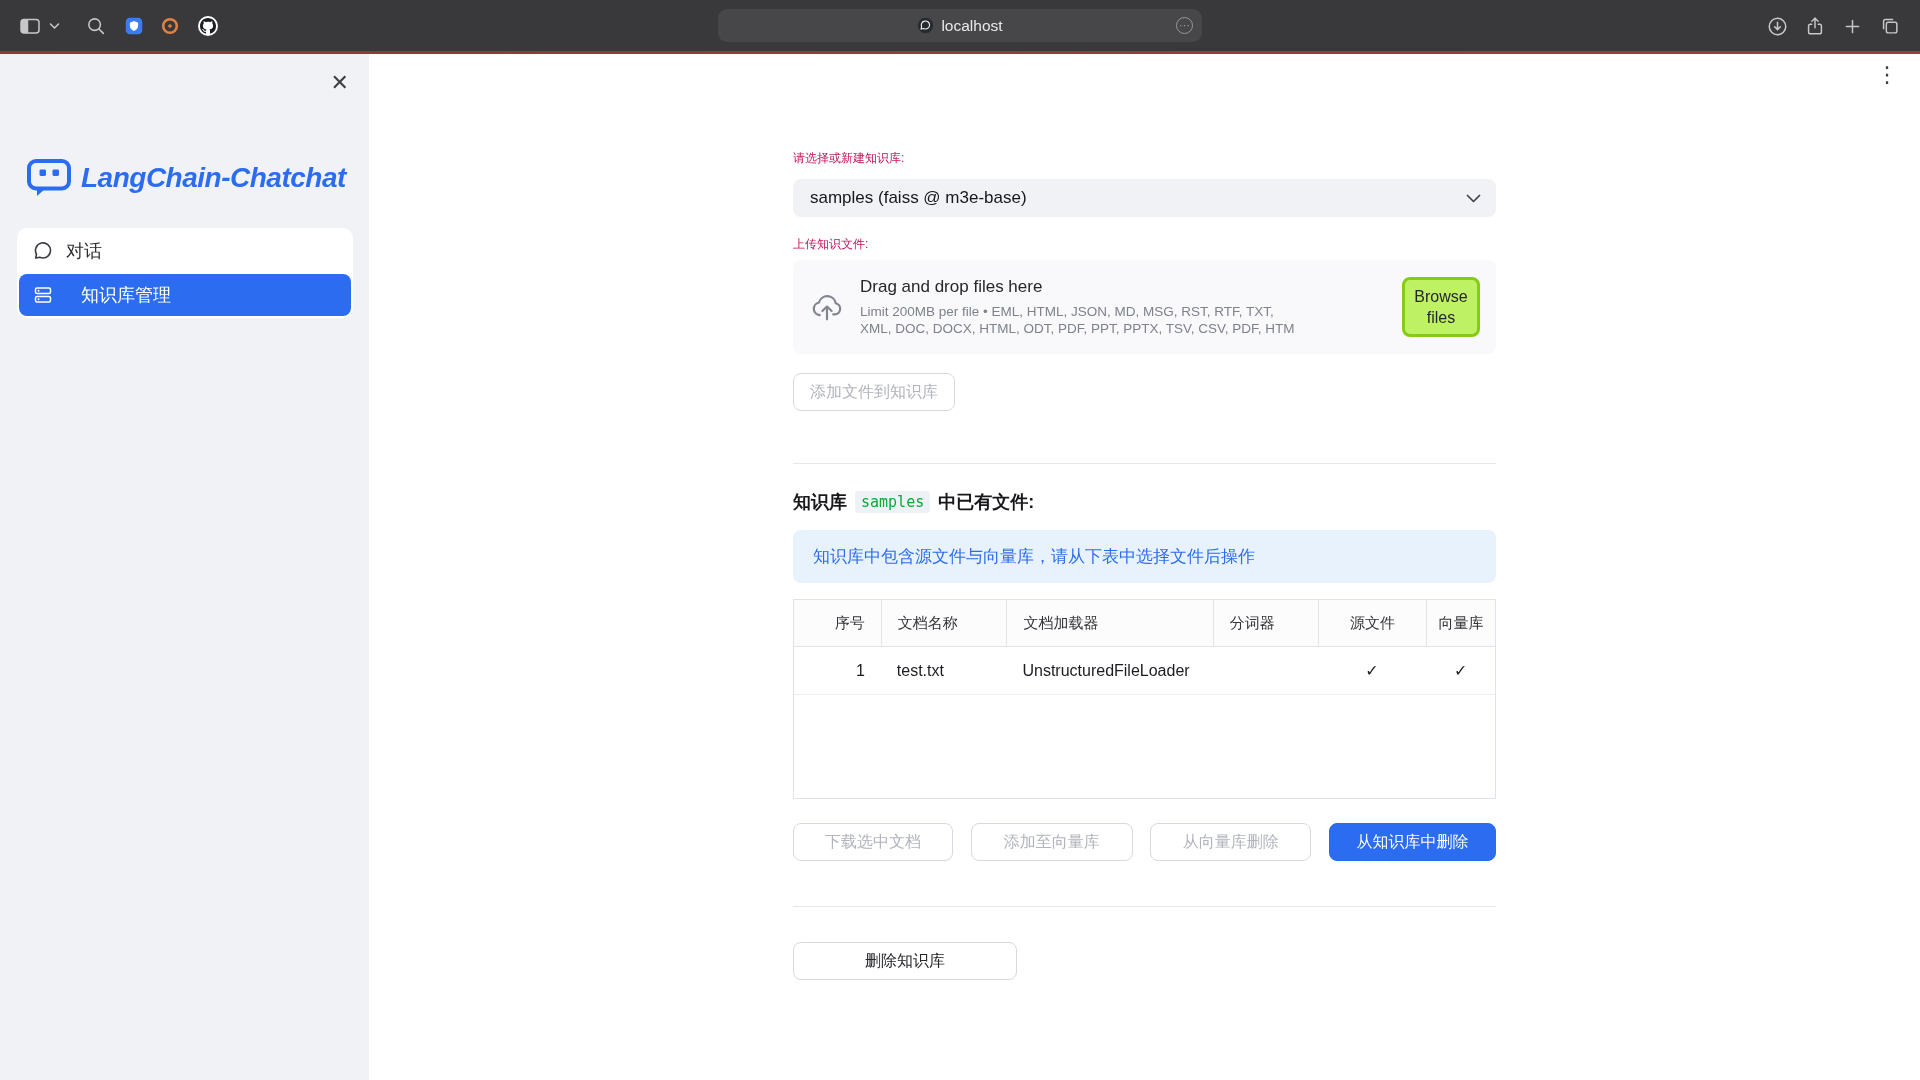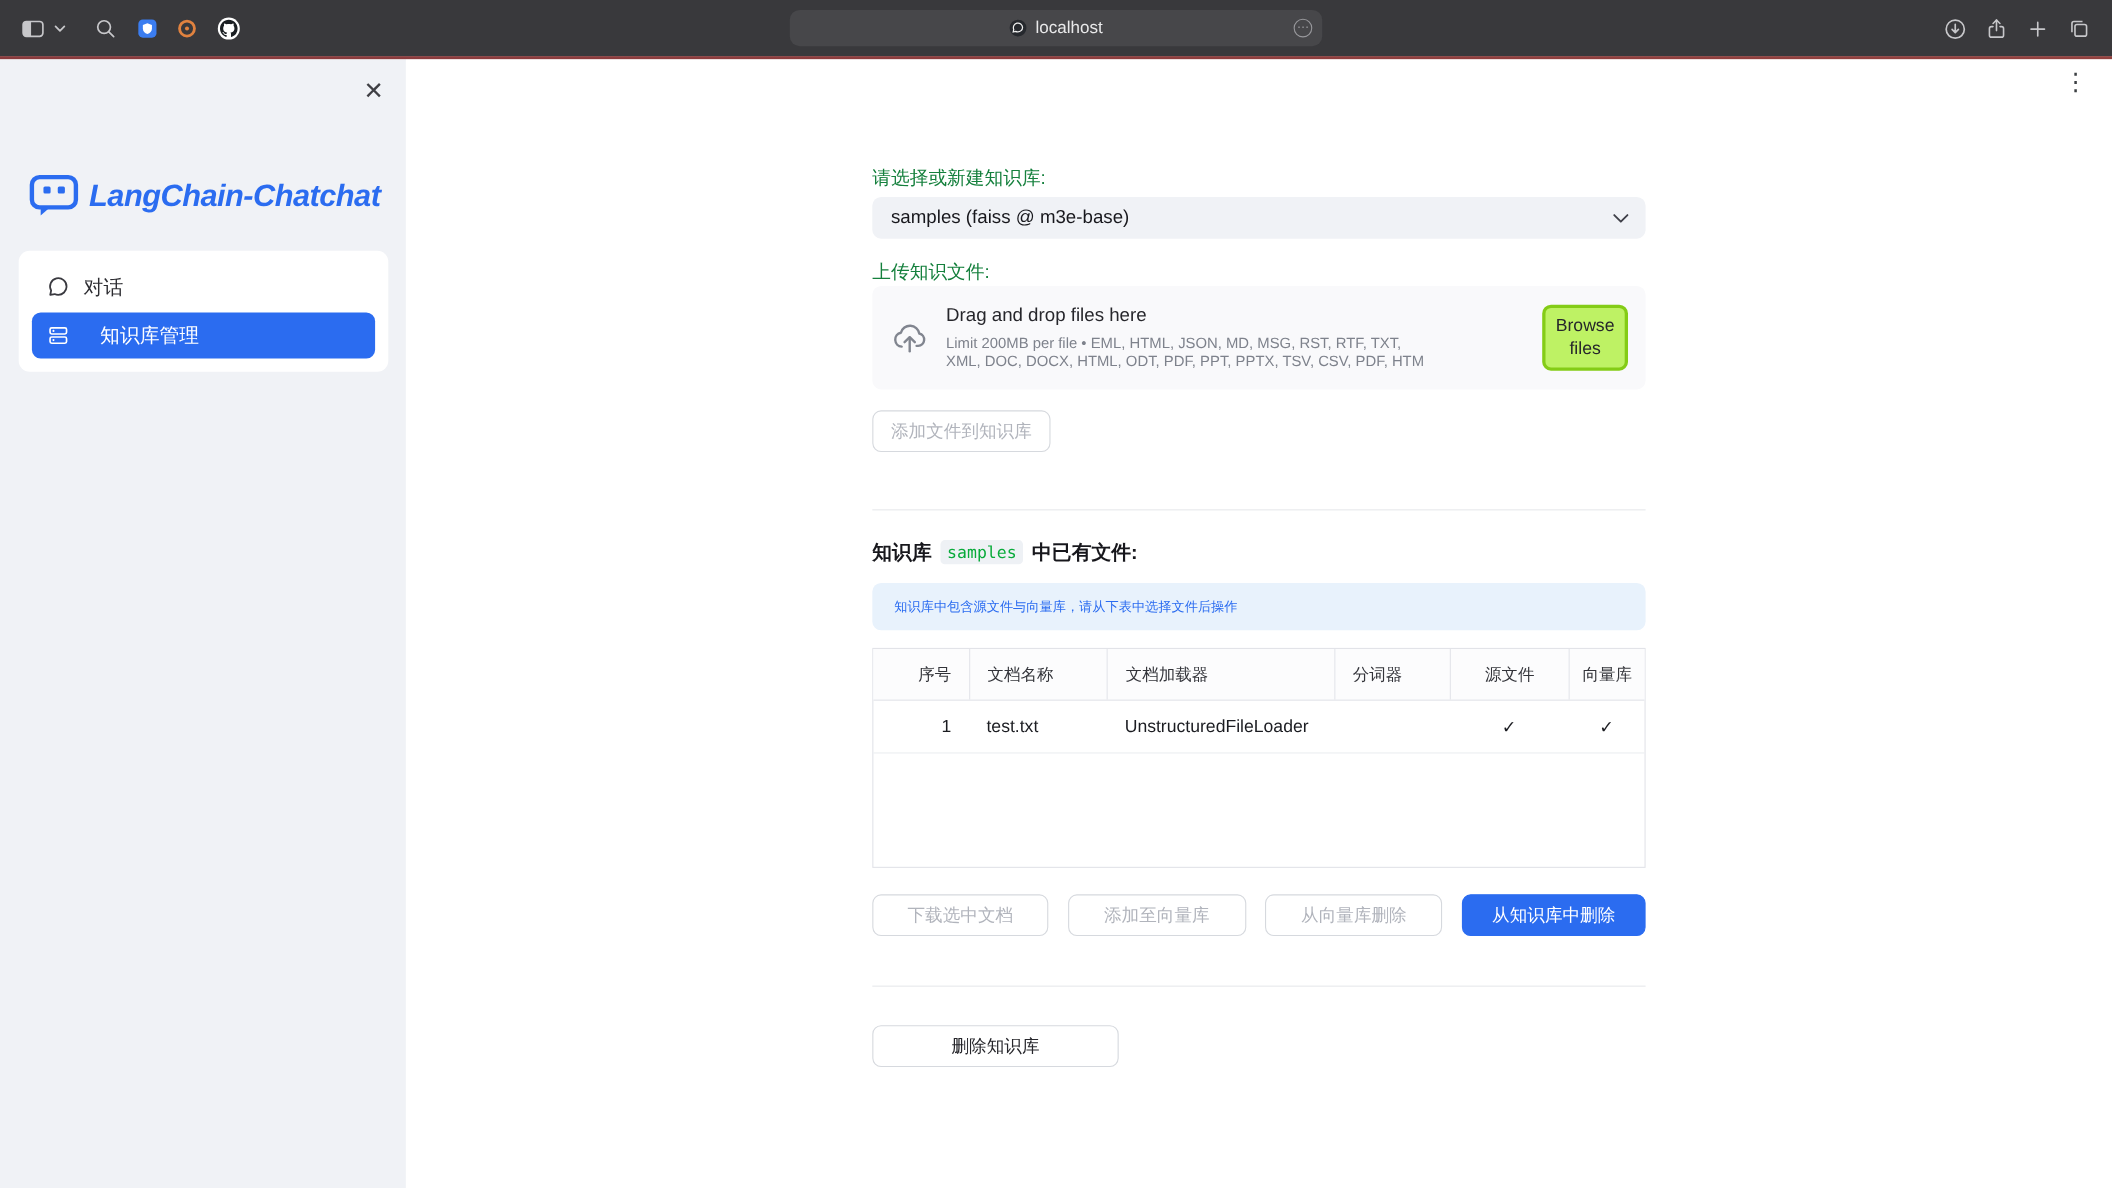--- a/index.html
+++ b/index.html
@@ -26,32 +26,32 @@
   .main { position: relative; flex: 1; background: #fff; }
 
   .close-x { position: absolute; top: 18px; right: 20px; font-size: 22px; color: #3f3f44;
     cursor: default; line-height: 1; }
 
   .logo { position: absolute; top: 104px; left: 26px; display: flex; align-items: center; gap: 9px; }
   .logo-text { font-size: 28px; font-weight: 700; font-style: italic; color: #2b6cf0;
     letter-spacing: -0.5px; white-space: nowrap; }
 
   .menu { position: absolute; top: 174px; left: 17px; width: 336px; background: #fff;
-    border-radius: 10px; padding: 12px; }
+    border-radius: 10px; padding: 2px; }
   .menu-item { height: 42px; display: flex; align-items: center; gap: 13px; padding: 0 14px;
     border-radius: 8px; font-size: 18px; color: #2c2c31; }
   .menu-item + .menu-item { margin-top: 2px; gap: 28px; }
   .menu-item.active { background: #2b6cf0; color: #fff; }
 
   .kebab { position: absolute; top: 10px; right: 22px; font-size: 22px; color: #3c4043;
     line-height: 1.0; letter-spacing: 0; }
 
   
   .col { width: 703px; margin: 0 auto; padding-top: 96px; }
-  .label { font-size: 17px; color: #15803d; height: 24px; }
+  .label { font-size: 12px; color: #be185d; height: 24px; }
 
   .selectbox { margin-top: 5px; height: 38px; background: #f0f2f6; border-radius: 8px;
     display: flex; align-items: center; padding: 0 17px; font-size: 17px; color: #17171c;
     position: relative; }
   .selectbox .chev { position: absolute; right: 15px; top: 15px; }
 
   .label2 { margin-top: 19px; }
 
   .uploader { height: 94px; background: #f9f9fb; border-radius: 8px; display: flex;
     align-items: center; padding: 0 16px; }
@@ -67,22 +67,22 @@
     display: inline-flex; align-items: center; }
 
   .divider  { margin-top: 52px; border-top: 1px solid #e7e8ec; height: 0; }
   .divider2 { margin-top: 45px; border-top: 1px solid #e7e8ec; height: 0; }
 
   .heading { margin-top: 26px; font-size: 18px; font-weight: 700; color: #17171c;
     display: flex; align-items: center; }
   .code { font-family: "DejaVu Sans Mono", monospace; font-size: 15px; font-weight: 400;
     color: #09ab3b; background: #eef1f5; padding: 2px 6px; border-radius: 4px; margin: 0 8px; }
 
-  .info { margin-top: 16px; height: 43px; background: #e8f2fc; border-radius: 8px;
-    display: flex; align-items: center; padding: 0 20px; font-size: 12px; color: #2b6cf0; }
+  .info { margin-top: 16px; height: 53px; background: #e8f2fc; border-radius: 8px;
+    display: flex; align-items: center; padding: 0 20px; font-size: 17px; color: #2b6cf0; }
 
   .table { margin-top: 16px; height: 200px; border: 1px solid #e2e3e8; background: #fff; }
   .thead { display: flex; height: 47px; border-bottom: 1px solid #e2e3e8; background: #fcfcfd; }
   .trow  { display: flex; height: 48px; border-bottom: 1px solid #eceef1; }
   .cell  { display: flex; align-items: center; height: 100%; }
   .thead .cell { font-size: 15px; color: #33343a; }
   .trow  .cell { font-size: 16px; color: #1b1c21; }
   .thead .cell + .cell { border-left: 1px solid #e4e5ea; }
   .c0 { width: 87px;  justify-content: flex-end; padding-right: 16px; }
   .c1 { width: 126px; padding-left: 16px; }

